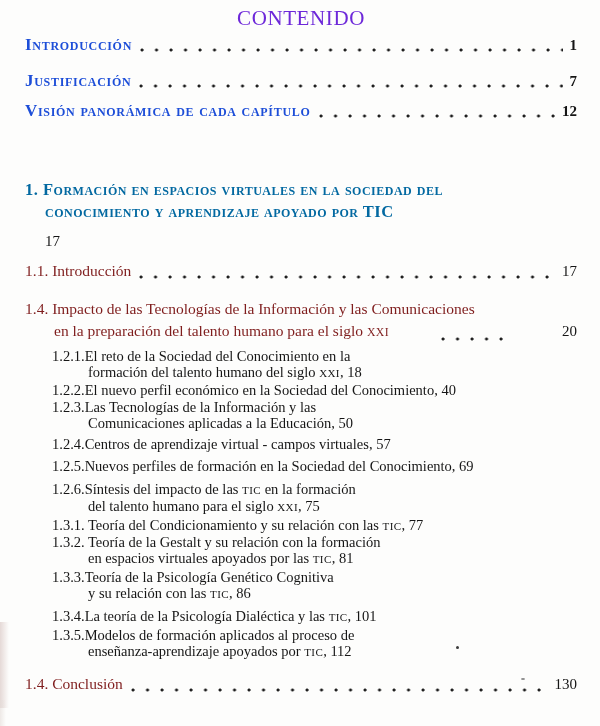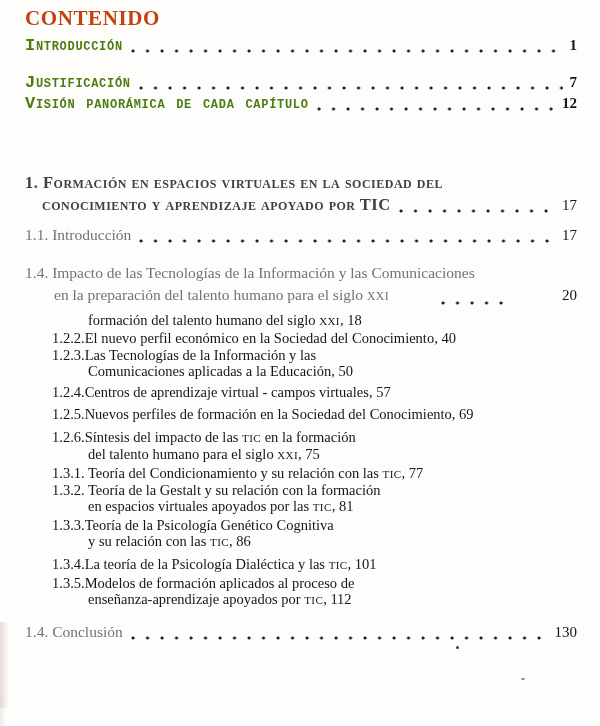--- a/index.html
+++ b/index.html
@@ -11,26 +11,27 @@
   }
   .page {
     position: relative;
     width: 600px; height: 726px;
     overflow: hidden;
     background: #fdfdfc;
     box-sizing: border-box;
     padding: 6px 23px 0 25px;
   }
   .title {
+    text-align: center;
     font-size: 21px;
-    font-weight: 700;
+    font-weight: 400;
     letter-spacing: 0.6px;
     line-height: 24px;
     margin-bottom: 5px;
-    color: #c2410c;
+    color: #6d28d9;
   }
   .entries { position: relative; }
   .entry { position: relative; }
   .line {
     display: flex;
     align-items: baseline;
     white-space: nowrap;
   }
   .label { flex: 0 0 auto; }
   .page-num { flex: 0 0 auto; margin-left: 3px; }
@@ -39,45 +40,45 @@
     align-self: flex-end;
     height: 4px;
     margin: 0 4px 3px 8px;
     background-image: radial-gradient(circle at 2px 2px, #1c1c1c 1.25px, rgba(0,0,0,0) 1.8px);
     background-size: 14.5px 4px;
     background-repeat: repeat-x;
   }
   
   .front { font-size: 17px; }
   .front .line { line-height: 20px; }
-  .front .label { font-variant: small-caps; font-weight: 600; letter-spacing: 0.7px; color: #4d7c0f; font-family: Liberation Mono, monospace; }
+  .front .label { font-variant: small-caps; font-weight: 600; letter-spacing: 0.7px; color: #1d4ed8; }
   .front .page-num { font-size: 15px; font-weight: 600; }
 
   .chapter { font-size: 16.5px; }
   .chapter .line { line-height: 22px; }
-  .chapter .label { font-variant: small-caps; font-weight: 600; letter-spacing: 0.5px; color: #404040; }
+  .chapter .label { font-variant: small-caps; font-weight: 600; letter-spacing: 0.5px; color: #0369a1; }
   .chapter .page-num { font-size: 15px; }
-  .chapter .cont { padding-left: 17px; }
+  .chapter .cont { padding-left: 17px; flex-direction: column; }
 
   .section { font-size: 15.5px; }
   .section .line { line-height: 22px; }
-  .section .label { font-weight: 500; color: #737373; }
+  .section .label { font-weight: 500; color: #7f1d1d; }
   .section .page-num { font-size: 15px; }
   .section .cont { padding-left: 29px; gap: 44px; }
 
   .sub { font-size: 14.5px; margin-left: 27px; }
   .sub .line { line-height: 16px; }
   .sub .label { font-weight: 500; color: #161616; }
   .sub .cont { padding-left: 36px; }
 
   .sc { font-size: 0.76em; letter-spacing: 0.4px; }
 
   
   .e-justificacion { margin-top: 16px; }
-  .e-vision        { margin-top: 0; }
+  .e-vision        { margin-top: 10px; }
   .e-ch1           { margin-top: 58px; }
   .e-1-1           { margin-top: 8px; }
   .e-1-2           { margin-top: 16px; }
   .e-1-2-1         { margin-top: 4px; }
   .e-1-2-2         { margin-top: 1px; text-align: center; }
   .e-1-2-3         { margin-top: 1px; }
   .e-1-2-4         { margin-top: 5px; }
   .e-1-2-5         { margin-top: 6px; }
   .e-1-2-6         { margin-top: 7px; }
   .e-1-3           { margin-top: 16px; }
@@ -153,20 +154,23 @@
         <div class="line">
           <span class="label">1.4. Impacto de las Tecnologías de la Información y las Comunicaciones</span>
         </div>
         <div class="line cont">
           <span class="label">en la preparación del talento humano para el siglo <span class="sc">XXI</span></span>
           <span class="leader"></span>
           <span class="page-num">20</span>
         </div>
       </div>
       <div class="entry sub e-1-2-1">
+        <div class="line">
+          <span class="label">1.2.1.El reto de la Sociedad del Conocimiento en la</span>
+        </div>
         <div class="line cont">
           <span class="label">formación del talento humano del siglo <span class="sc">XXI</span>, 18</span>
         </div>
       </div>
       <div class="entry sub e-1-2-2">
         <div class="line">
           <span class="label">1.2.2.El nuevo perfil económico en la Sociedad del Conocimiento, 40</span>
         </div>
       </div>
       <div class="entry sub e-1-2-3">

